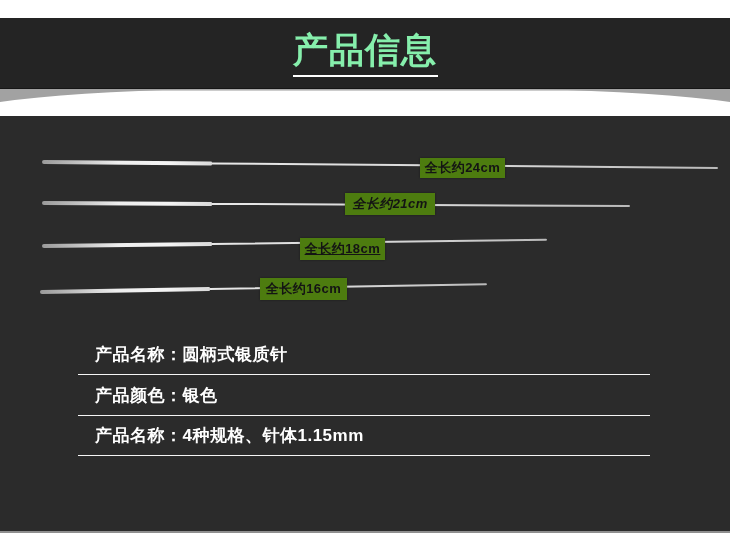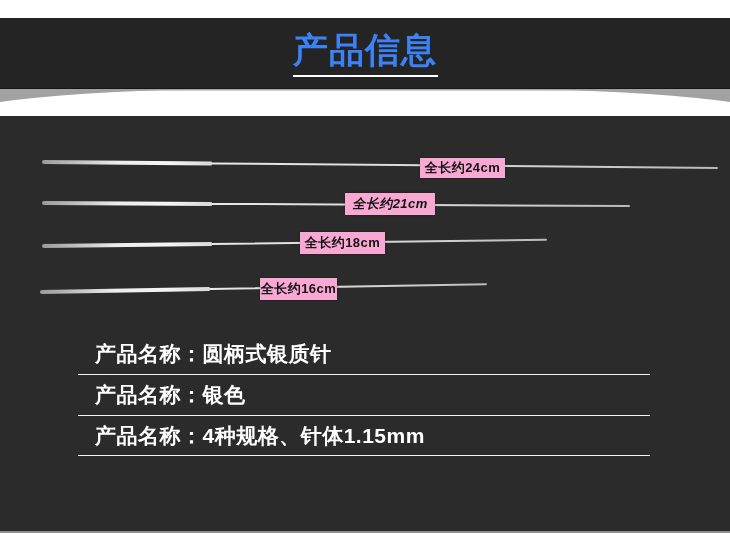--- a/index.html
+++ b/index.html
@@ -8,21 +8,21 @@
     overflow:hidden;
     font-family:"Liberation Sans","DejaVu Sans",sans-serif;
   }
   
   #banner{
     position:absolute;left:0;top:18px;width:730px;height:70px;
     background:#242424;border-bottom:1px solid #161616;
     display:flex;flex-direction:column;align-items:center;justify-content:center;
   }
   #banner .title{
-    color:#3b82f6;font-size:35px;font-weight:bold;letter-spacing:1px;line-height:1;
+    color:#86efac;font-size:35px;font-weight:bold;letter-spacing:1px;line-height:1;
     margin-top:2px;
   }
   #banner .underline{
     width:145px;height:2px;background:#ffffff;margin-top:8px;
   }
   
   #swoosh{position:absolute;left:0;top:89px;width:730px;height:28px;background:#ffffff;}
   #swoosh svg{display:block;}
   
   #panel{
@@ -38,34 +38,34 @@
     height:3.5px;width:170px;flex:0 0 170px;
     background:linear-gradient(to right,#9a9a9a,#eeeeee 45%,#f4f4f4 75%,#d9d9d9);
     border-radius:2px 1px 1px 2px;
   }
   .needle .shaft{
     height:2px;flex:1 1 auto;
     background:linear-gradient(to right,#e9e9e9,#cfcfcf 70%,#b9b9b9);
     border-radius:0 2px 2px 0;
   }
   .needle-label{
-    position:absolute;background:#f9a8d4;color:#141414;
+    position:absolute;background:#4d7c0f;color:#141414;
     font-size:13px;font-weight:bold;letter-spacing:0.5px;
     display:flex;align-items:center;justify-content:center;
     box-shadow:0 0 2px rgba(0,0,0,0.4);
   }
   
   #spec-table{position:absolute;left:78px;top:218px;width:572px;}
   .spec-row{
     height:41px;box-sizing:border-box;border-bottom:1.5px solid #f5f5f5;
     padding-left:17px;display:flex;align-items:center;
   }
   .spec-row:last-child{height:40px;}
   .spec-text{
-    color:#ffffff;font-size:21px;font-weight:bold;letter-spacing:0.5px;
+    color:#ffffff;font-size:17px;font-weight:bold;letter-spacing:0.5px;
     white-space:nowrap;
   }
 </style>
 </head>
 <body>
 
 <div id="stage">
 
   <div id="banner">
     <div class="title">产品信息</div>
@@ -91,34 +91,34 @@
     <div class="needle" style="left:42px;top:85px;width:588px;transform:rotate(0.3deg);">
       <div class="handle"></div>
       <div class="shaft"></div>
     </div>
     <div class="needle-label" style="left:345px;top:77px;width:90px;height:22px;font-style:italic;">全长约21cm</div>
 
     <div class="needle" style="left:42px;top:128px;width:505px;transform:rotate(-0.7deg);">
       <div class="handle"></div>
       <div class="shaft"></div>
     </div>
-    <div class="needle-label" style="left:300px;top:116px;width:85px;height:22px;">全长约18cm</div>
+    <div class="needle-label" style="left:300px;top:122px;width:85px;height:22px;text-decoration:underline;">全长约18cm</div>
 
     <div class="needle" style="left:40px;top:174px;width:447px;transform:rotate(-1deg);">
       <div class="handle"></div>
       <div class="shaft"></div>
     </div>
-    <div class="needle-label" style="left:260px;top:162px;width:77px;height:22px;">全长约16cm</div>
+    <div class="needle-label" style="left:260px;top:162px;width:87px;height:22px;">全长约16cm</div>
 
     <div id="spec-table">
       <div class="spec-row">
         <span class="spec-text">产品名称：圆柄式银质针</span>
       </div>
       <div class="spec-row">
-        <span class="spec-text">产品名称：银色</span>
+        <span class="spec-text">产品颜色：银色</span>
       </div>
       <div class="spec-row">
         <span class="spec-text">产品名称：4种规格、针体1.15mm</span>
       </div>
     </div>
 
   </div>
 
 </div>
 

